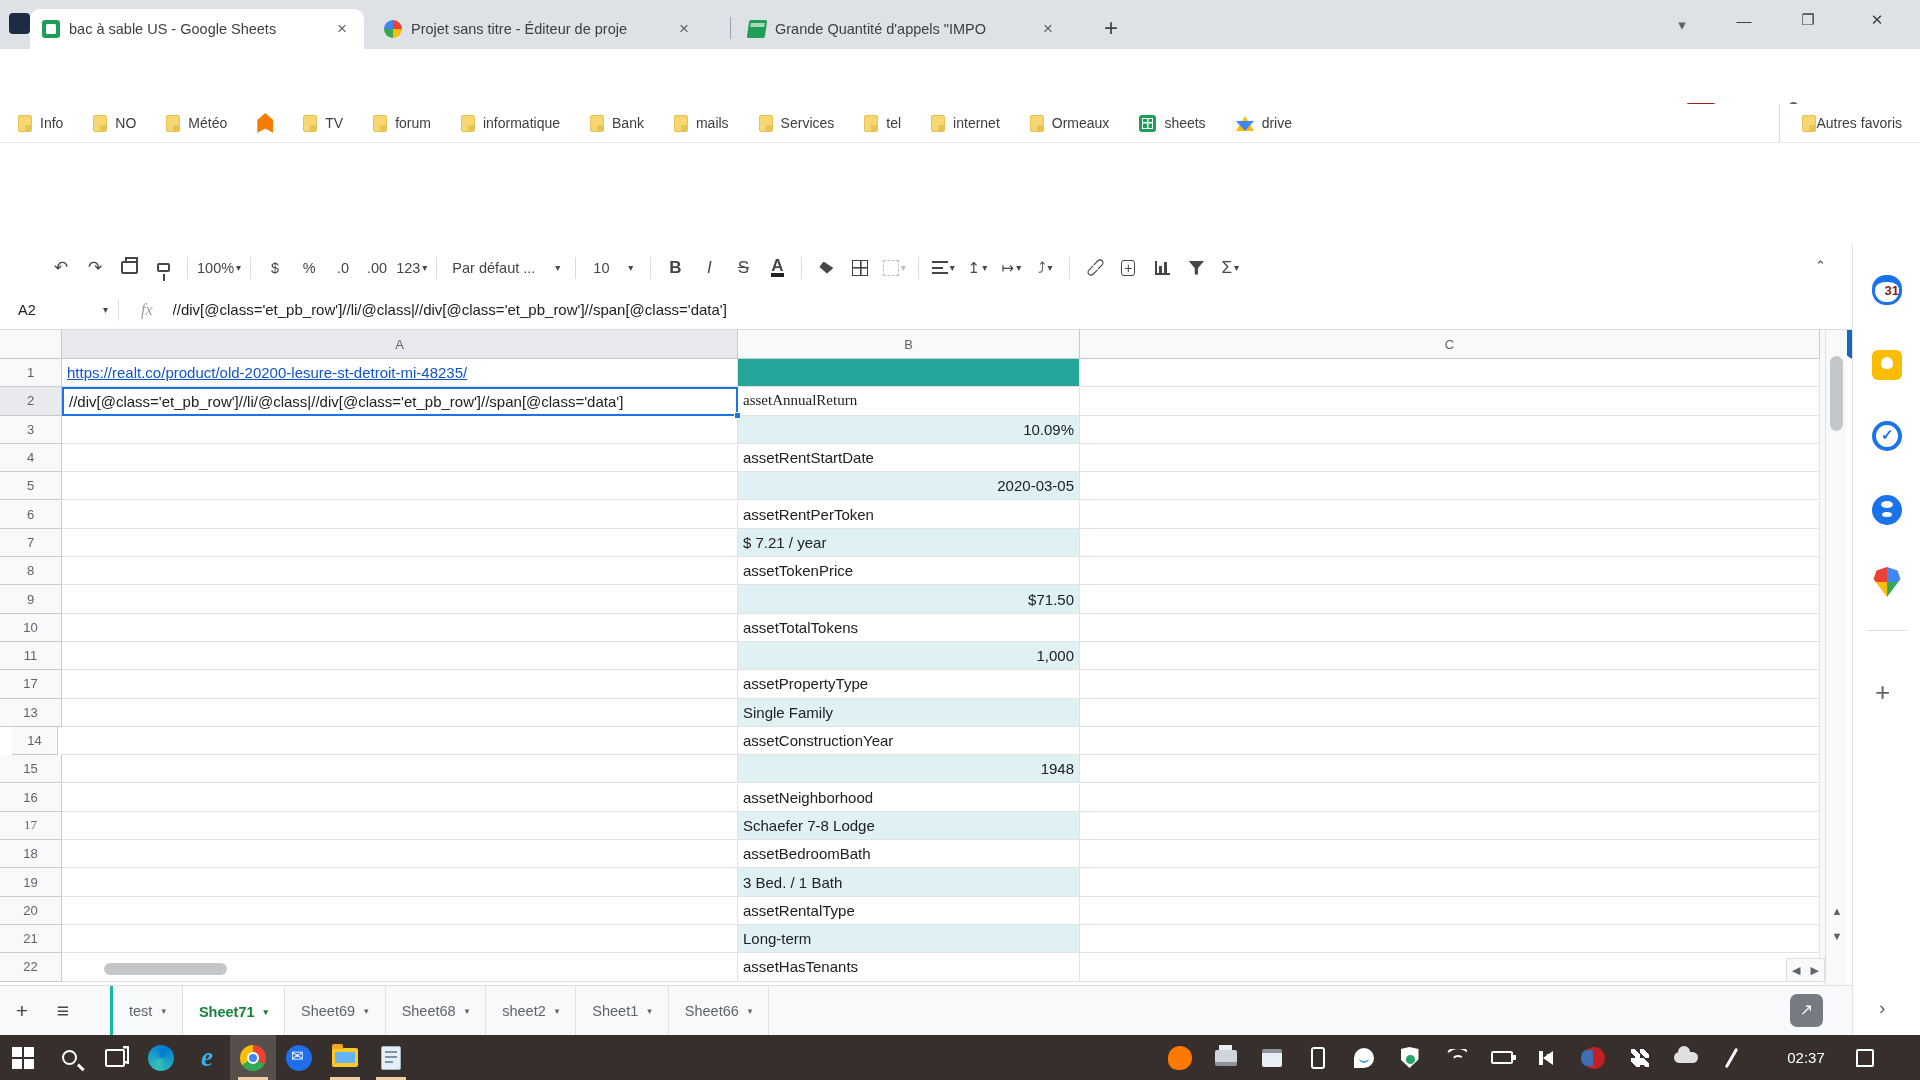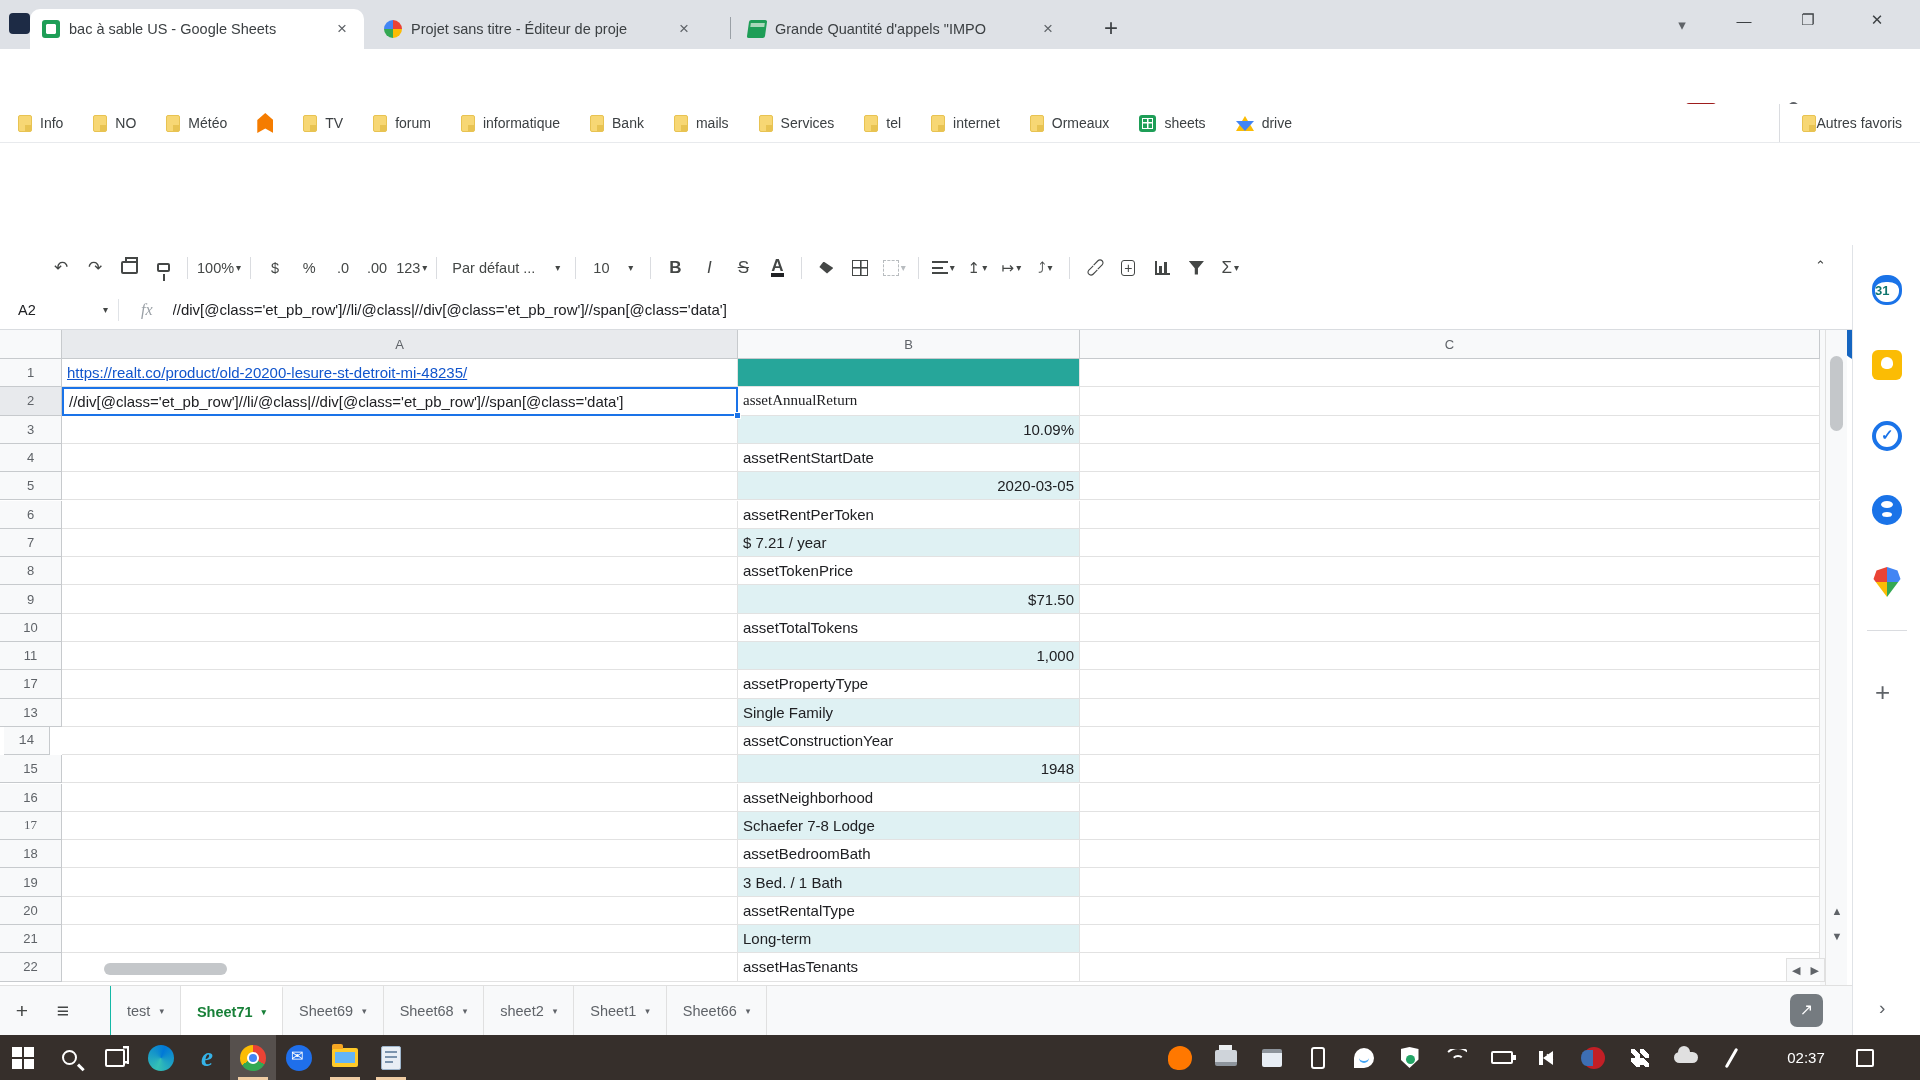--- a/index.html
+++ b/index.html
@@ -128,29 +128,29 @@
   .r-align{justify-content:flex-end}
   #vscroll{left:1825px;top:330px;width:22px;height:655px;background:#f8f9fa;border-left:1px solid #e0e0e0}
   #vthumb{left:4px;top:26px;width:13px;height:75px;background:#c4c7ca;border-radius:7px;position:absolute}
   .scroll-arrow{position:absolute;color:#5f6368;font-size:11px;width:22px;text-align:center}
   #hscroll-thumb{left:104px;top:963px;width:123px;height:12px;background:#c4c7ca;border-radius:6px}
   .hs-arrows{left:1786px;top:958px;width:39px;height:24px;background:#f8f9fa;border:1px solid #e0e0e0;display:flex;align-items:center;justify-content:space-around;color:#5f6368;font-size:11px}
   
   #sheetbar{left:0;top:985px;width:1852px;height:50px;background:#f8f9fa;border-top:1px solid #e0e0e0;display:flex;align-items:stretch}
   .sb-btn{width:44px;display:flex;align-items:center;justify-content:center;font-size:21px;color:#444746}
   .stab{display:flex;align-items:center;gap:9px;padding:0 16px;font-size:14.5px;color:#5f6368;border-right:1px solid #e0e0e0}
-  .stab:first-of-type{border-left:1px solid #14b8a6}
+  .stab:first-of-type{border-left:3px solid #14b8a6}
   .stab .tb-caret{font-size:9px;color:#5f6368}
   .stab.active{background:#fff;color:#188038;font-weight:bold;border-top:2px solid #fff}
   .stab.active .tb-caret{color:#188038}
   .explore-btn{left:1790px;top:994px;width:33px;height:33px;background:#757b80;border-radius:7px;color:#fff;font-size:16px;text-align:center;line-height:32px}
   
   #sidepanel{left:1852px;top:245px;width:68px;height:790px;background:#fff;border-left:1px solid #e0e3e7}
   .sp-ico{left:19px;width:30px;height:30px;position:absolute}
-  .sp-cal{background:#fff;border:3px solid #1a73e8;border-top:7px solid #1a73e8;border-radius:14px;color:#0f766e;font-size:13px;font-weight:bold;text-align:left;line-height:18px}
+  .sp-cal{background:#fff;border:3px solid #1a73e8;border-top:7px solid #1a73e8;border-radius:14px;color:#7f1d1d;font-size:13px;font-weight:bold;text-align:right;line-height:18px}
   .sp-keep{background:#fbbc04;border-radius:6px}
   .sp-keep::after{content:"";position:absolute;left:9px;top:7px;width:12px;height:12px;background:#fff;border-radius:50% 50% 40% 40%}
   .sp-tasks{background:#fff;border-radius:50%;border:4px solid #1a73e8}
   .sp-tasks::after{content:"✓";position:absolute;left:5px;top:1px;color:#1a73e8;font-weight:bold;font-size:15px}
   .sp-contacts{background:#1a73e8;border-radius:50%}
   .sp-contacts::after{content:"";position:absolute;left:9px;top:6px;width:12px;height:7px;background:#fff;border-radius:50%;box-shadow:0 10px 0 -1px #fff}
   .sp-maps{background:conic-gradient(#4285f4 0 25%,#34a853 0 50%,#fbbc04 0 75%,#ea4335 0);clip-path:polygon(50% 100%,5% 40%,15% 12%,50% 0,85% 12%,95% 40%);}
   .sp-divider{left:14px;width:40px;height:1px;background:#dadce0;position:absolute}
   .sp-plus{left:22px;position:absolute;color:#5f6368;font-size:26px}
   
@@ -525,21 +525,21 @@
     <div class="gcell cyan r-align" style="left: 738px; top: 312px; width: 342px; height: 28.3px;">1,000</div>
     <div class="gcell" style="left: 1080px; top: 312px; width: 740px; height: 28.3px;"></div>
     <div class="ghead" style="left: 0px; top: 340.3px; width: 62px; height: 28.3px;">17</div>
     <div class="gcell" style="left: 62px; top: 340.3px; width: 676px; height: 28.3px;"></div>
     <div class="gcell" style="left: 738px; top: 340.3px; width: 342px; height: 28.3px;">assetPropertyType</div>
     <div class="gcell" style="left: 1080px; top: 340.3px; width: 740px; height: 28.3px;"></div>
     <div class="ghead" style="left: 0px; top: 368.6px; width: 62px; height: 28.3px;">13</div>
     <div class="gcell" style="left: 62px; top: 368.6px; width: 676px; height: 28.3px;"></div>
     <div class="gcell cyan" style="left: 738px; top: 368.6px; width: 342px; height: 28.3px;">Single Family</div>
     <div class="gcell" style="left: 1080px; top: 368.6px; width: 740px; height: 28.3px;"></div>
-    <div class="ghead" style="left: 4px; top: 396.9px; width: 46px; height: 28.3px; font-family: Liberation Mono, monospace;">14</div>
+    <div class="ghead" style="left: 12px; top: 396.9px; width: 46px; height: 28.3px;">14</div>
     <div class="gcell" style="left: 62px; top: 396.9px; width: 676px; height: 28.3px;"></div>
     <div class="gcell" style="left: 738px; top: 396.9px; width: 342px; height: 28.3px;">assetConstructionYear</div>
     <div class="gcell" style="left: 1080px; top: 396.9px; width: 740px; height: 28.3px;"></div>
     <div class="ghead" style="left: 0px; top: 425.2px; width: 62px; height: 28.3px;">15</div>
     <div class="gcell" style="left: 62px; top: 425.2px; width: 676px; height: 28.3px;"></div>
     <div class="gcell cyan r-align" style="left: 738px; top: 425.2px; width: 342px; height: 28.3px;">1948</div>
     <div class="gcell" style="left: 1080px; top: 425.2px; width: 740px; height: 28.3px;"></div>
     <div class="ghead" style="left: 0px; top: 453.5px; width: 62px; height: 28.3px;">16</div>
     <div class="gcell" style="left: 62px; top: 453.5px; width: 676px; height: 28.3px;"></div>
     <div class="gcell" style="left: 738px; top: 453.5px; width: 342px; height: 28.3px;">assetNeighborhood</div>

